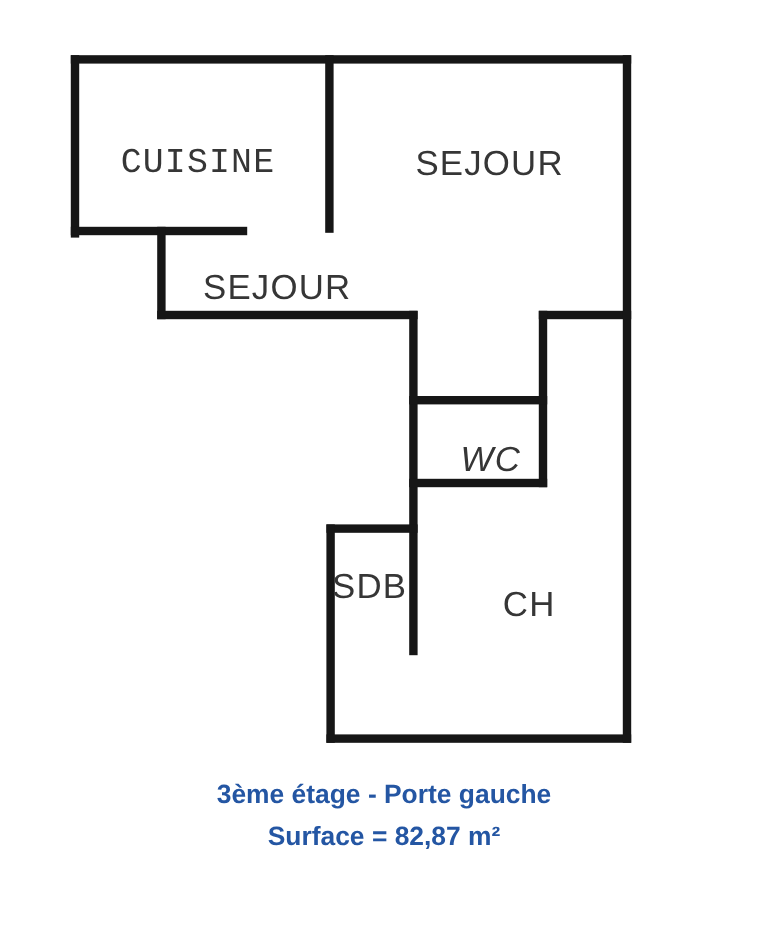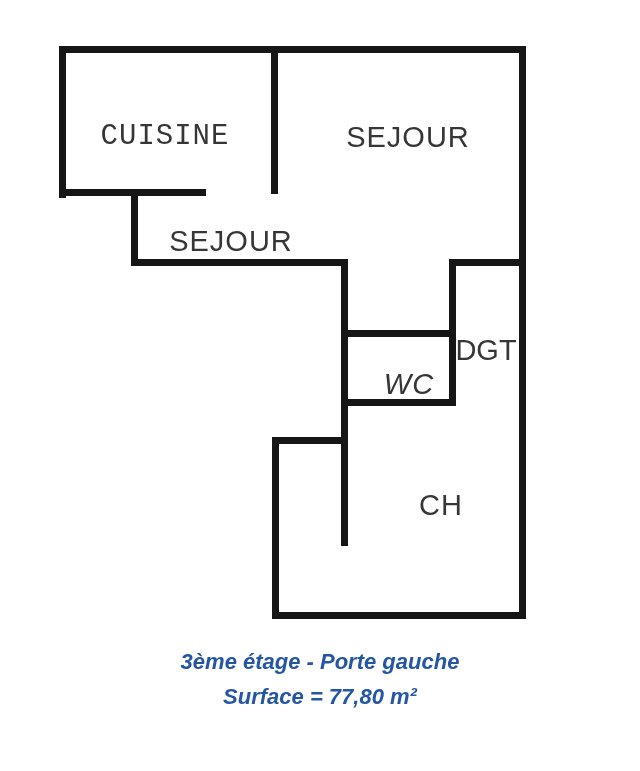--- a/index.html
+++ b/index.html
@@ -58,21 +58,20 @@
   .caption {
     position: absolute;
     left: 0;
     top: 644px;
     width: 640px;
     text-align: center;
     color: #2456a3;
     font-weight: bold;
     font-size: 22px;
     line-height: 35px;
-    font-style: italic;
   }
   .caption div { white-space: nowrap; }
 </style>
 </head>
 <body>
 
 <div id="screen">
 
   <div class="wall wall-top"></div>
   <div class="wall wall-left-upper"></div>
@@ -86,22 +85,22 @@
   <div class="wall wall-wc-top"></div>
   <div class="wall wall-wc-bottom"></div>
   <div class="wall wall-sdb-top"></div>
   <div class="wall wall-left-lower"></div>
   <div class="wall wall-bottom"></div>
   <div class="wall wall-right"></div>
 
   <span class="room-label label-cuisine">CUISINE</span>
   <span class="room-label label-sejour">SEJOUR</span>
   <span class="room-label label-entree">SEJOUR</span>
-  <span class="room-label label-dgt">DGT</span>
   <span class="room-label label-wc">WC</span>
+  <span class="room-label label-sdb">SDB</span>
   <span class="room-label label-ch">CH</span>
 
   <div class="caption">
     <div>3ème étage - Porte gauche</div>
-    <div>Surface = 77,80 m²</div>
+    <div>Surface = 82,87 m²</div>
   </div>
 
 </div>
 
 </body></html>

